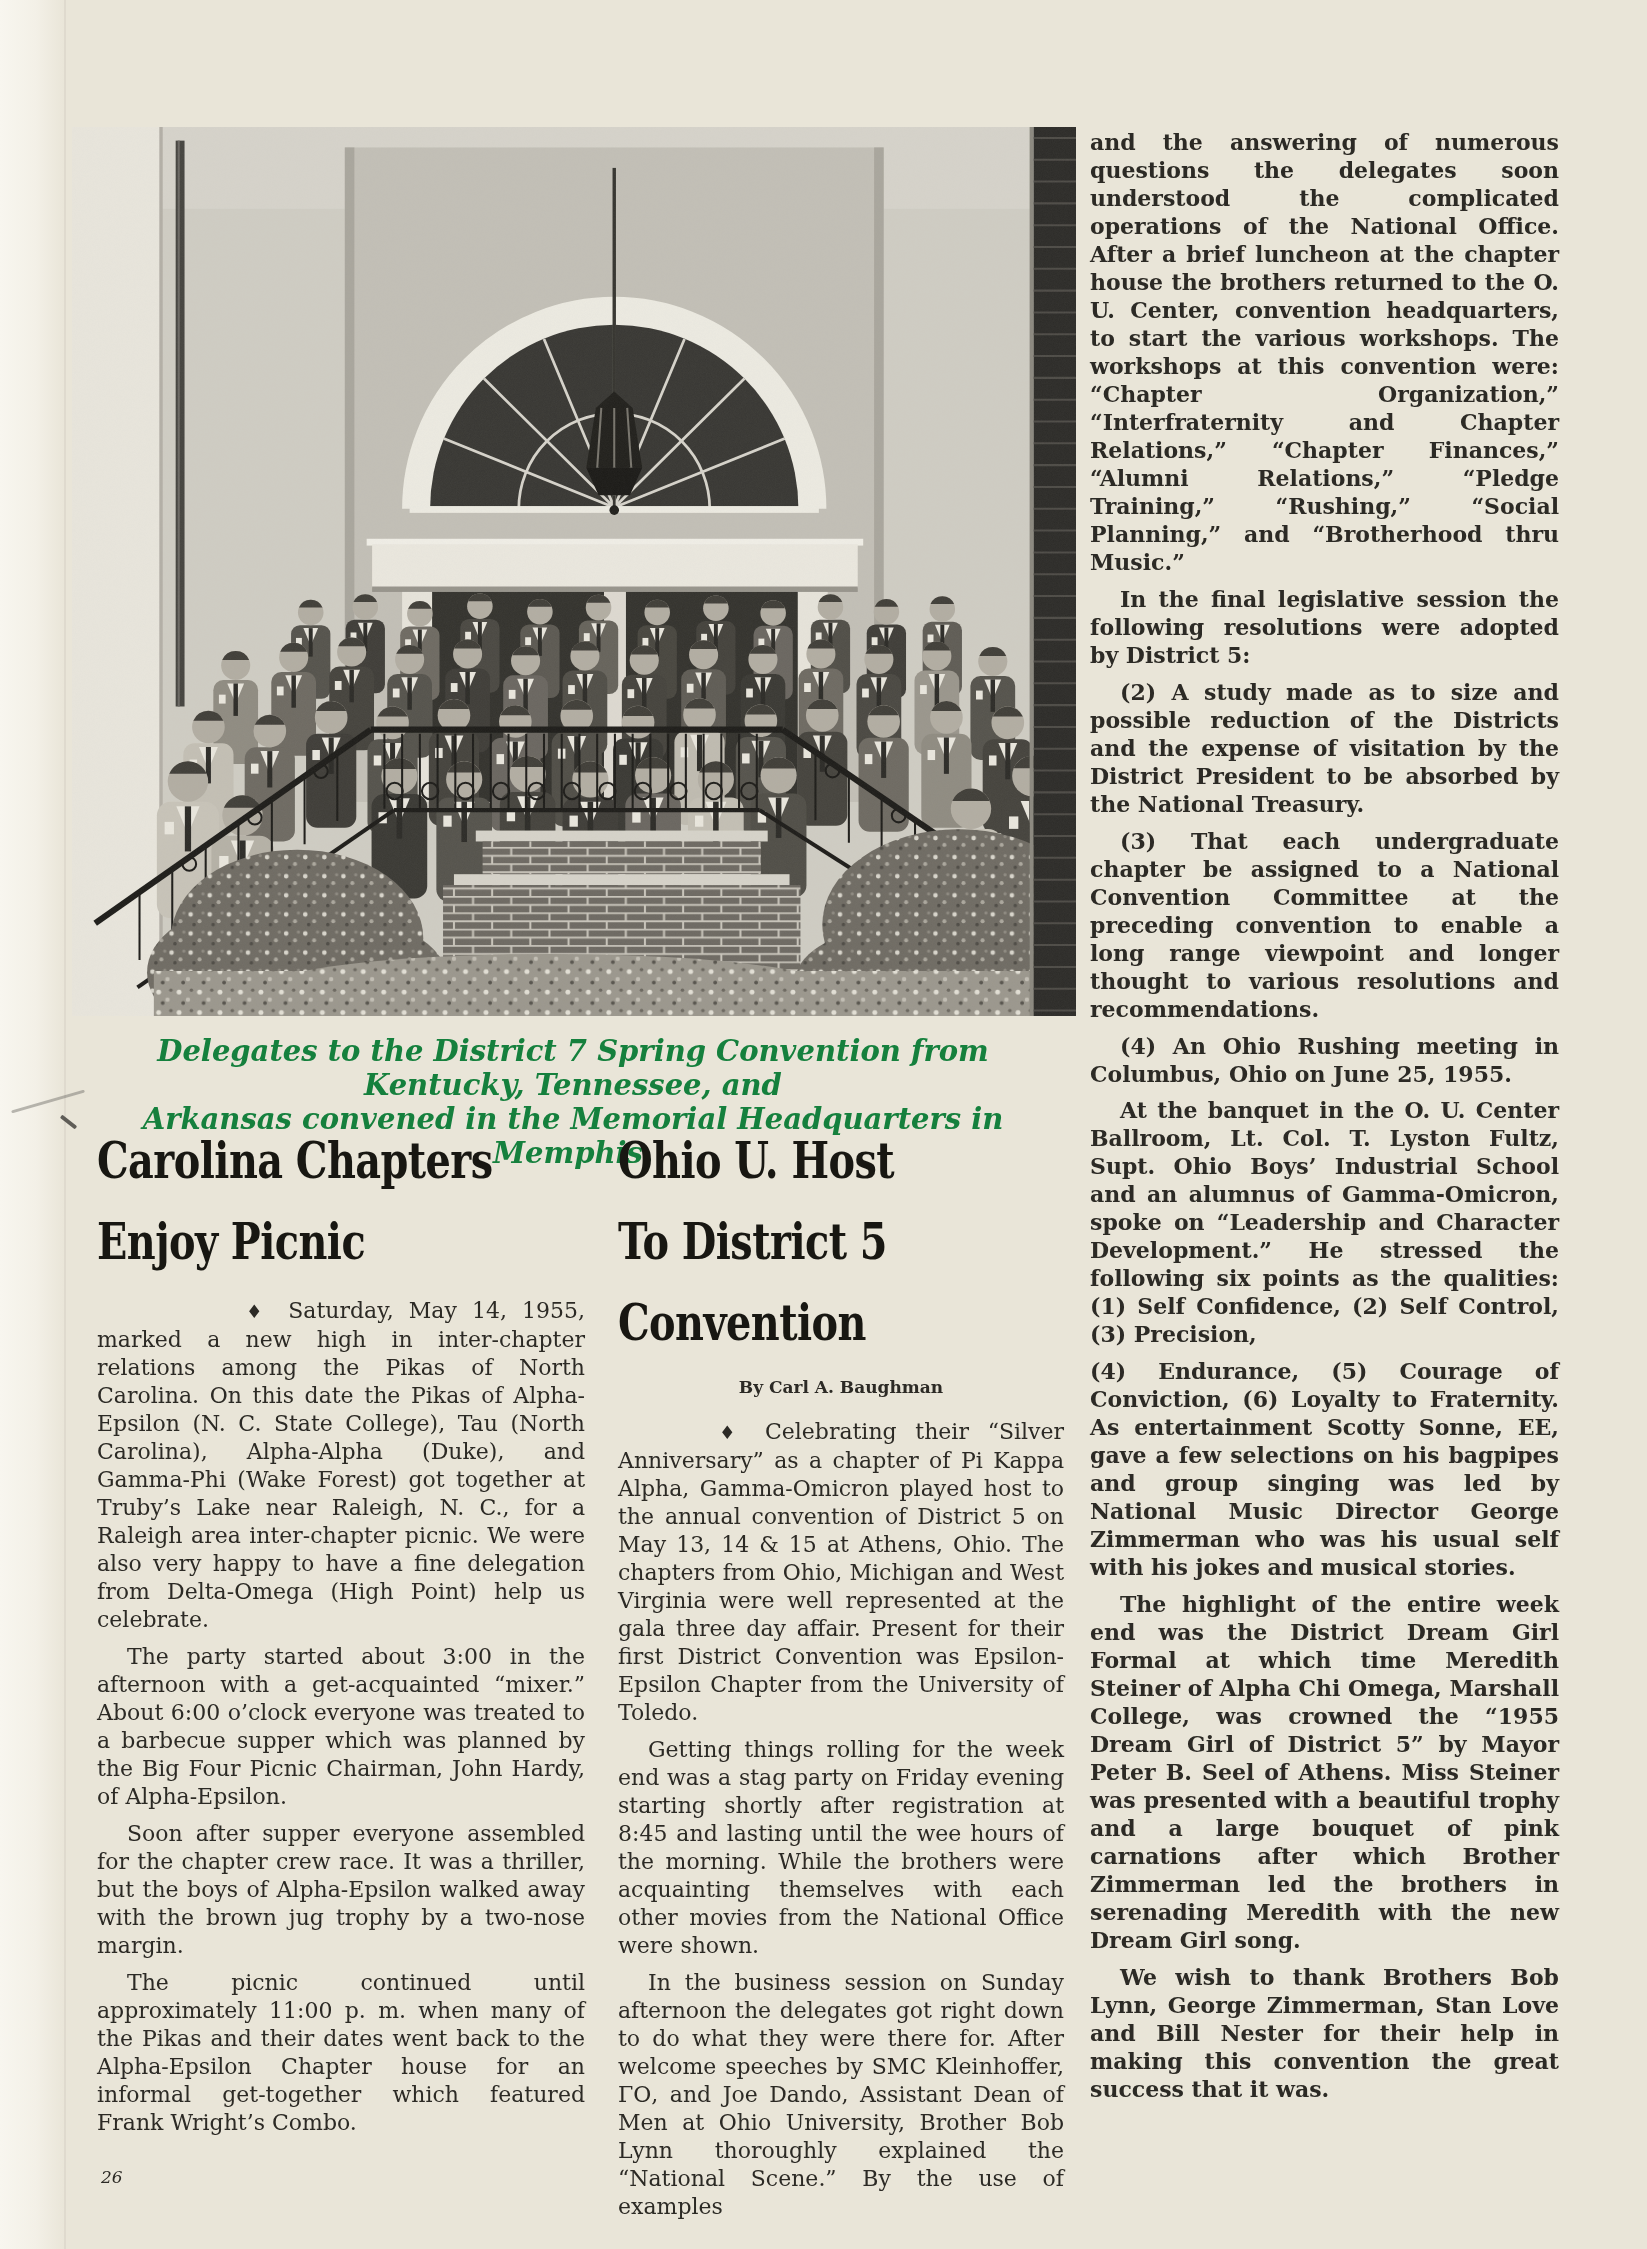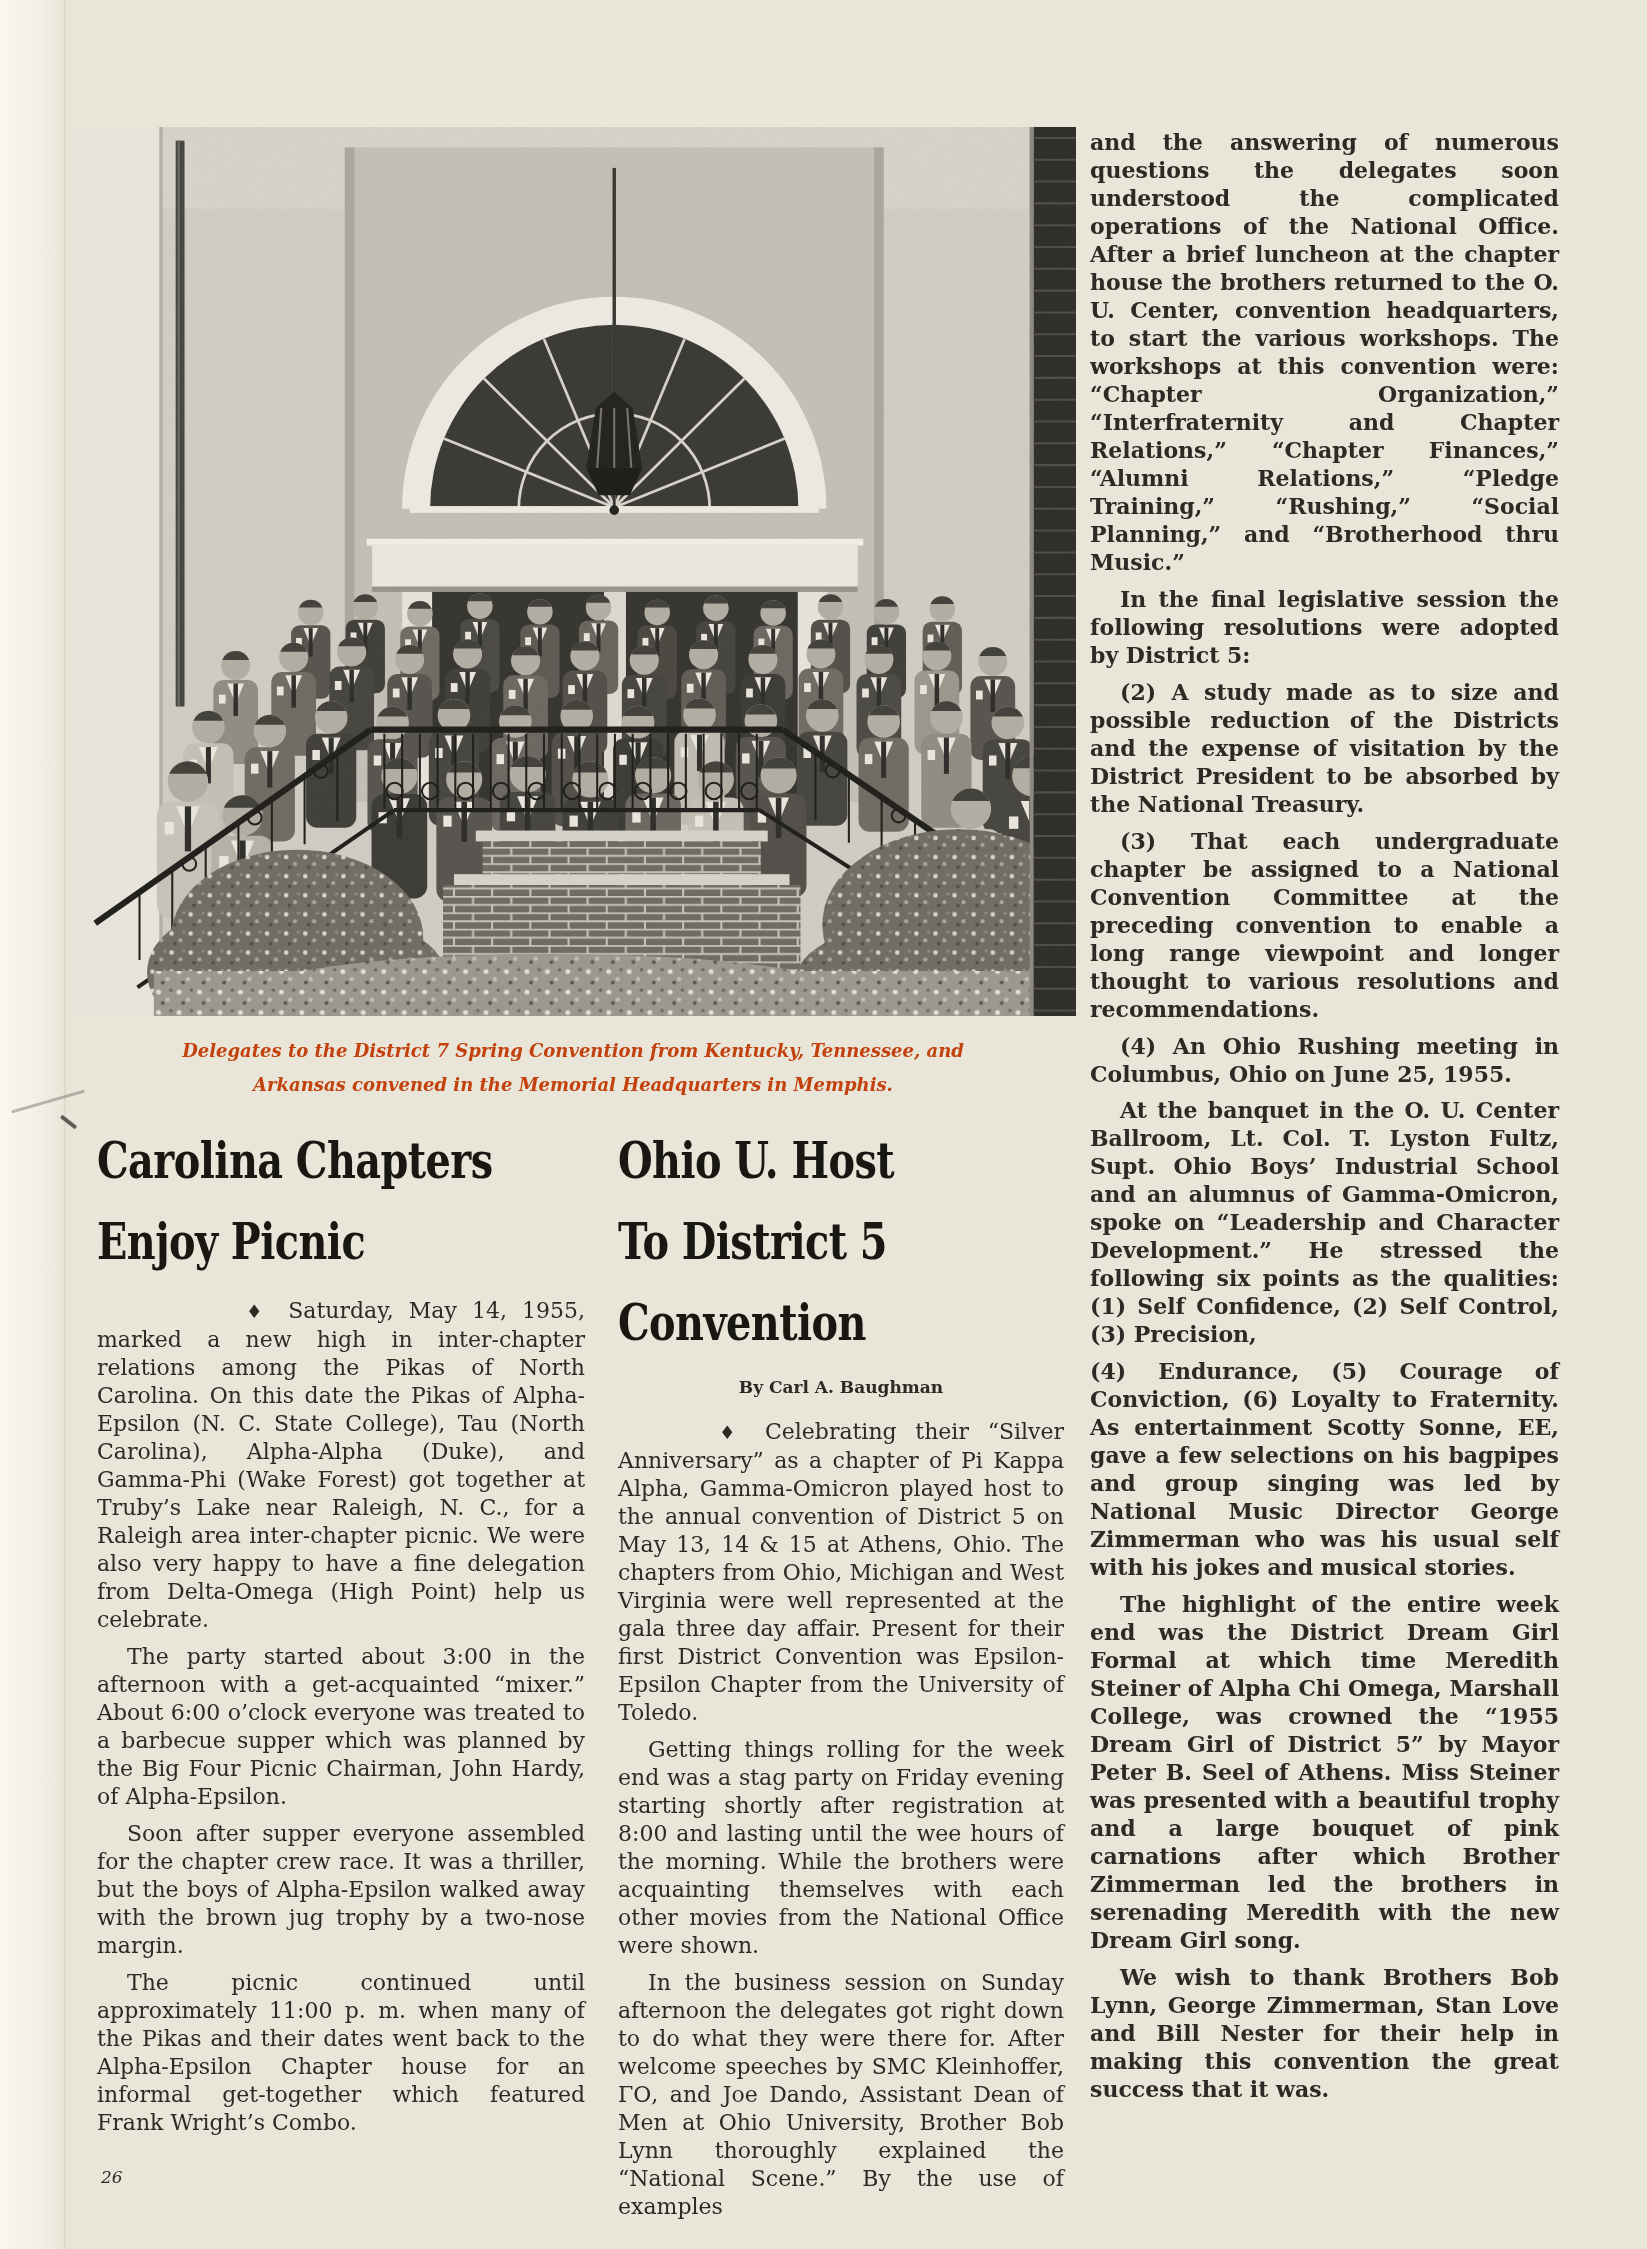--- a/index.html
+++ b/index.html
@@ -5,21 +5,21 @@
 <style>
   html,body{margin:0;padding:0;background:#e9e5d8;}
   #page{position:relative;width:1647px;height:2250px;background:#e9e5d8;
         font-family:"DejaVu Serif",serif;color:#2c2a25;overflow:hidden;}
   .edgeband{position:absolute;left:0;top:0;width:65px;height:100%;
         background:linear-gradient(90deg,#f8f6ef 0%,#f3f0e7 55%,#e9e5d8 100%);}
   .crease{position:absolute;left:64px;top:0;width:2px;height:100%;background:rgba(60,55,45,.06);}
   #photo{position:absolute;left:72px;top:127px;width:1004px;height:889px;}
   #photo svg{display:block;}
   #caption{position:absolute;left:116px;top:1034px;width:914px;text-align:center;
-        font-weight:bold;font-style:italic;font-size:18px;line-height:34px;color:#c2410c;}
+        font-weight:bold;font-style:italic;font-size:29px;line-height:34px;color:#15803d;}
   .col{position:absolute;text-align:justify;font-size:22px;line-height:28px;}
   #col-left{left:97px;top:1120px;width:488px;}
   #col-mid{left:618px;top:1120px;width:446px;}
   #col-right{left:1090px;top:128px;width:469px;font-weight:bold;}
   .headline{font-weight:bold;font-size:51px;line-height:81px;letter-spacing:-0.7px;
         transform:scaleX(.78);transform-origin:0 0;white-space:nowrap;color:#181712;
         margin:0 0 15px 0;text-align:left;}
   #col-mid .headline{margin-bottom:6.8px;}
   .byline{text-align:center;font-weight:bold;font-size:17px;margin:9.5px 0 17.7px;}
   .para{margin:0 0 8.9px;}
@@ -254,21 +254,21 @@
   </div>
 
   <div class="col" id="col-mid">
     <h1 class="headline">
       <div>Ohio U. Host</div>
       <div>To District 5</div>
       <div>Convention</div>
     </h1>
     <div class="byline">By Carl A. Baughman</div>
     <p class="para lead-mid"><span class="dmd">♦</span><span>Celebrating their “Silver Anniversary” as a chapter of Pi Kappa Alpha, Gamma-Omicron played host to the annual convention of District 5 on May 13, 14 &amp; 15 at Athens, Ohio. The chapters from Ohio, Michigan and West Virginia were well represented at the gala three day affair. Present for their first District Convention was Epsilon-Epsilon Chapter from the University of Toledo.</span></p>
-    <p class="para ind">Getting things rolling for the week end was a stag party on Friday evening starting shortly after registration at 8:00 and lasting until the wee hours of the morning. While the brothers were acquainting themselves with each other movies from the National Office were shown.</p>
+    <p class="para ind">Getting things rolling for the week end was a stag party on Friday evening starting shortly after registration at 8:45 and lasting until the wee hours of the morning. While the brothers were acquainting themselves with each other movies from the National Office were shown.</p>
     <p class="para ind">In the business session on Sunday afternoon the delegates got right down to do what they were there for. After welcome speeches by SMC Kleinhoffer, ΓΟ, and Joe Dando, Assistant Dean of Men at Ohio University, Brother Bob Lynn thoroughly explained the “National Scene.” By the use of examples</p>
   </div>
 
   <div class="col" id="col-right">
     <p class="para noind">and the answering of numerous questions the delegates soon understood the complicated operations of the National Office. After a brief luncheon at the chapter house the brothers returned to the O. U. Center, convention headquarters, to start the various workshops. The workshops at this convention were: “Chapter Organization,” “Interfraternity and Chapter Relations,” “Chapter Finances,” “Alumni Relations,” “Pledge Training,” “Rushing,” “Social Planning,” and “Brotherhood thru Music.”</p>
     <p class="para ind">In the final legislative session the following resolutions were adopted by District 5:</p>
     <p class="para ind">(2) A study made as to size and possible reduction of the Districts and the expense of visitation by the District President to be absorbed by the National Treasury.</p>
     <p class="para ind">(3) That each undergraduate chapter be assigned to a National Convention Committee at the preceding convention to enable a long range viewpoint and longer thought to various resolutions and recommendations.</p>
     <p class="para ind">(4) An Ohio Rushing meeting in Columbus, Ohio on June 25, 1955.</p>
     <p class="para ind">At the banquet in the O. U. Center Ballroom, Lt. Col. T. Lyston Fultz, Supt. Ohio Boys’ Industrial School and an alumnus of Gamma-Omicron, spoke on “Leadership and Character Development.” He stressed the following six points as the qualities: (1) Self Confidence, (2) Self Control, (3) Precision,</p>

